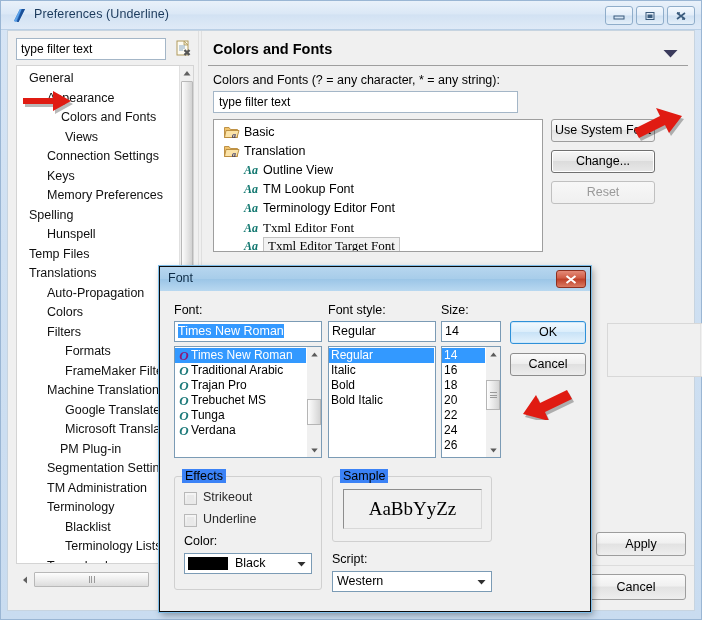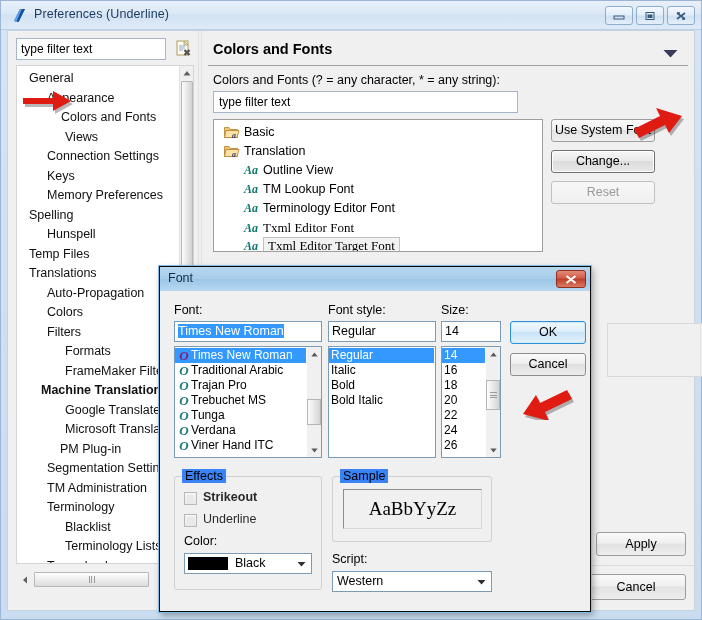--- a/index.html
+++ b/index.html
@@ -381,21 +381,21 @@
               <div class="tree-item" style="padding-left: 30px;">Memory Preferences</div>
               <div class="tree-item" style="padding-left: 12px;">Spelling</div>
               <div class="tree-item" style="padding-left: 30px;">Hunspell</div>
               <div class="tree-item" style="padding-left: 12px;">Temp Files</div>
               <div class="tree-item" style="padding-left: 12px;">Translations</div>
               <div class="tree-item" style="padding-left: 30px;">Auto-Propagation</div>
               <div class="tree-item" style="padding-left: 30px;">Colors</div>
               <div class="tree-item" style="padding-left: 30px;">Filters</div>
               <div class="tree-item" style="padding-left: 48px;">Formats</div>
               <div class="tree-item" style="padding-left: 48px;">FrameMaker Filters</div>
-              <div class="tree-item" style="padding-left: 24px; font-weight: bold;">Machine Translation</div>
+              <div class="tree-item" style="padding-left: 30px;">Machine Translation</div>
               <div class="tree-item" style="padding-left: 48px;">Google Translate</div>
               <div class="tree-item" style="padding-left: 48px;">Microsoft Translator</div>
               <div class="tree-item" style="padding-left: 43px;">PM Plug-in</div>
               <div class="tree-item" style="padding-left: 30px;">Segmentation Settings</div>
               <div class="tree-item" style="padding-left: 30px;">TM Administration</div>
               <div class="tree-item" style="padding-left: 30px;">Terminology</div>
               <div class="tree-item" style="padding-left: 48px;">Blacklist</div>
               <div class="tree-item" style="padding-left: 48px;">Terminology Lists</div>
               <div class="tree-item" style="padding-left: 30px;">Transcheck</div>
             </div>
@@ -539,21 +539,20 @@
       <div class="dbtn" style="left:350px; top:62px;">Cancel</div>
 
       <div class="listbox" style="left:14px; top:55px; width:148px; height:112px;">
         <div id="font-list" style="position:absolute;left:0;top:1px;right:15px;">
             <div class="lrow sel"><span class="fnt-O magenta">O</span><span>Times New Roman</span></div>
             <div class="lrow"><span class="fnt-O">O</span><span>Traditional Arabic</span></div>
             <div class="lrow"><span class="fnt-O">O</span><span>Trajan Pro</span></div>
             <div class="lrow"><span class="fnt-O">O</span><span>Trebuchet MS</span></div>
             <div class="lrow"><span class="fnt-O">O</span><span>Tunga</span></div>
             <div class="lrow"><span class="fnt-O">O</span><span>Verdana</span></div>
-            <div class="lrow"><span class="fnt-O">O</span><span>Viner Hand ITC</span></div>
           </div>
         <div class="lb-scroll">
           <div class="lb-arrow up">
             <svg width="7" height="5">
                 <path d="M3.5 0.5 L6.7 4.5 L0.3 4.5 Z" fill="#5a5a5a"></path>
               </svg>
           </div>
           <div class="lb-thumb" style="top:52px; height:26px;"></div>
           <div class="lb-arrow dn">
             <svg width="7" height="5">
@@ -602,21 +601,21 @@
           </div>
         </div>
       </div>
 
       <div class="group" style="left:14px; top:185px; width:148px; height:114px;">
         <span class="group-title">Effects</span>
       </div>
       <div class="chk" style="left:24px; top:201px;">
           <i></i>
         </div>
-      <div class="chk-lbl" style="left:43px; top:199px;font-weight:bold;">Strikeout</div>
+      <div class="chk-lbl" style="left:43px; top:199px;">Strikeout</div>
       <div class="chk" style="left:24px; top:223px;">
           <i></i>
         </div>
       <div class="chk-lbl" style="left:43px; top:221px;">Underline</div>
       <div class="lbl" style="left:24px; top:243px;">Color:</div>
       <div class="combo" style="left:24px; top:262px; width:128px;">
         <span class="swatch"></span>
         <span class="val" style="left:50px;">Black</span>
         <span class="arrow">
           <svg width="9" height="6">

